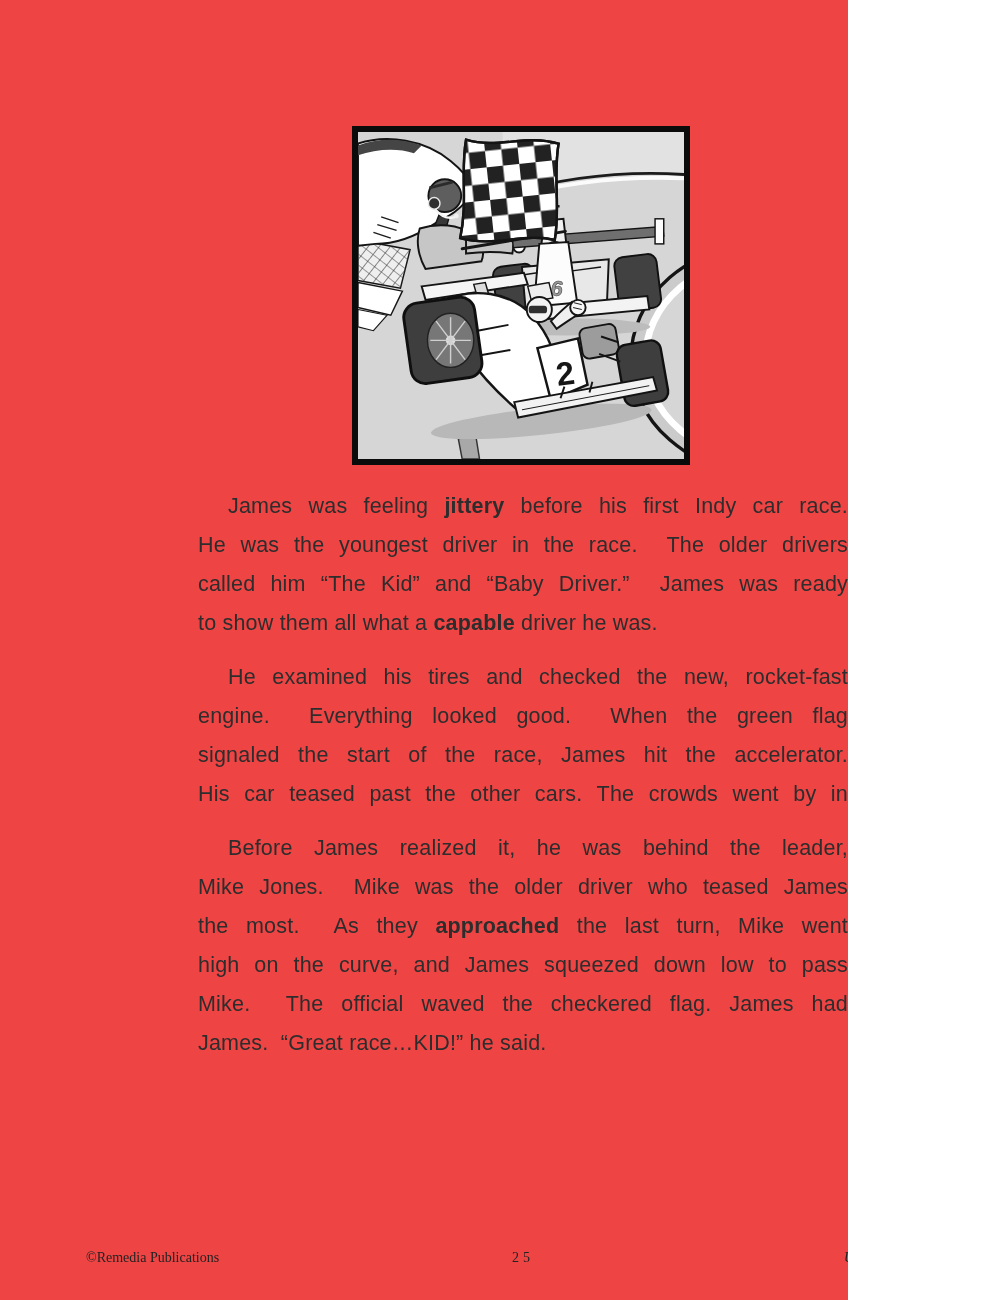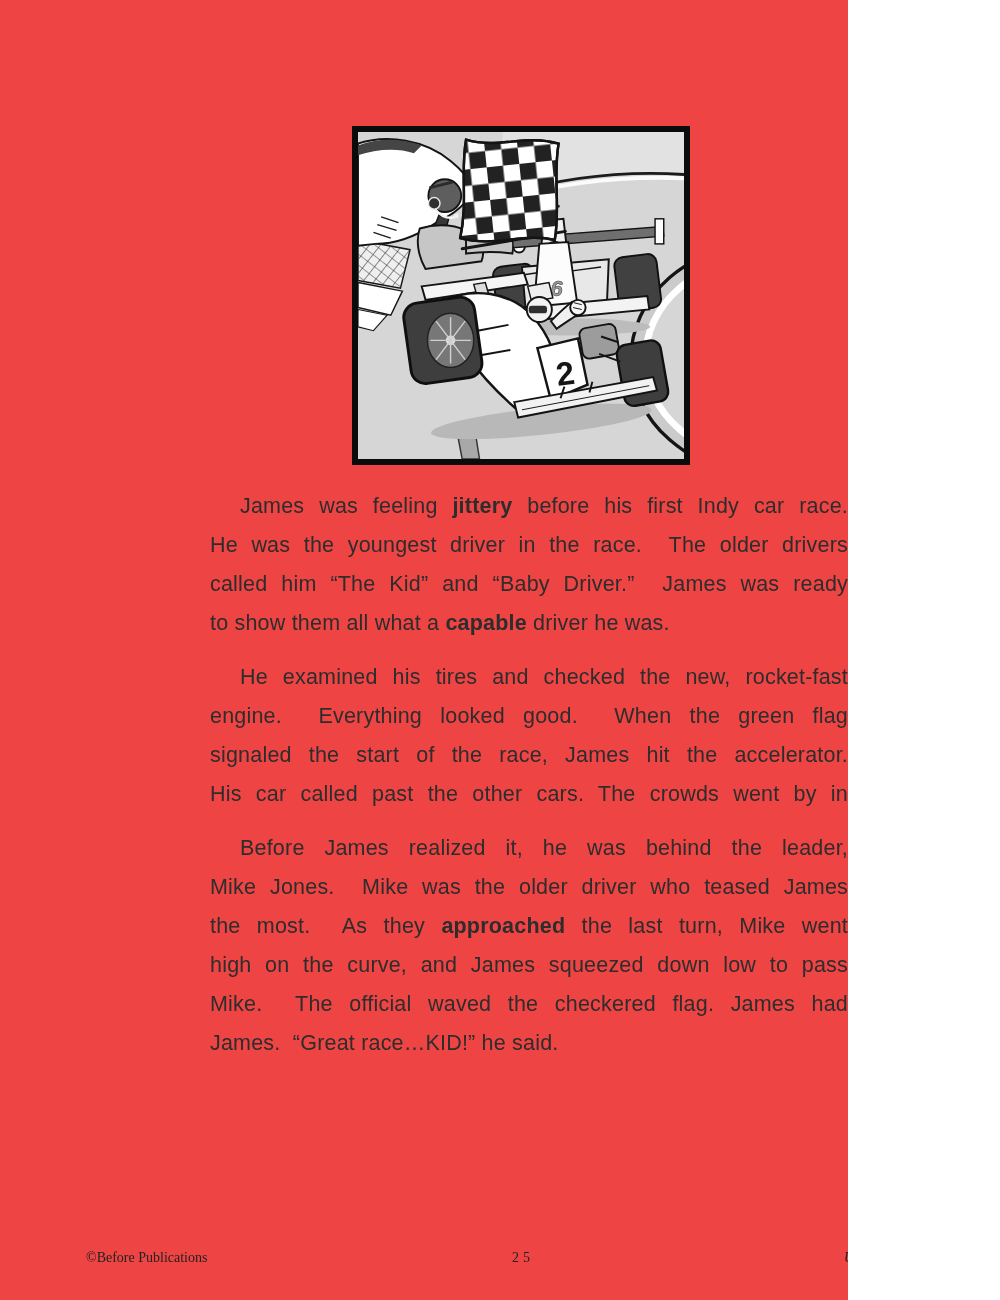--- a/index.html
+++ b/index.html
@@ -19,21 +19,21 @@
     position:absolute; left:352px; top:126px; width:338px; height:339px;
     margin:0; box-sizing:border-box; border:6px solid #0b0b0b; background:#d6d6d6;
   }
   .frame svg { display:block; width:100%; height:100%; }
   
   .story {
     position:absolute; left:198px; top:487px; width:650px;
     font-size:21.5px; line-height:39px; color:#2d2d2d; letter-spacing:.2px;
   }
   .para { margin:0 0 15px 0; }
-  .line { height:39px; white-space:nowrap;margin-left:12px; }
+  .line { height:39px; white-space:nowrap; }
   .line.just { text-align:justify; text-align-last:justify; }
   .line.first { text-indent:30px; }
   .line b { font-weight:700; }
   
   .footer {
     position:absolute; left:86px; top:1250px; width:874px;
     display:grid; grid-template-columns:1fr auto 1fr; align-items:baseline;
     font:14px "Liberation Serif", serif; color:#222222;
   }
   .footer .publisher { justify-self:start; }
@@ -172,31 +172,31 @@
     <div class="para">
         <div class="line just first">James was feeling <b>jittery</b> before his first Indy car race.</div>
         <div class="line just">He was the youngest driver in the race.&nbsp; The older drivers</div>
         <div class="line just">called him “The Kid” and “Baby Driver.”&nbsp; James was ready</div>
         <div class="line">to show them all what a <b>capable</b> driver he was.</div>
       </div>
     <div class="para">
         <div class="line just first">He examined his tires and checked the new, rocket-fast</div>
         <div class="line just">engine.&nbsp; Everything looked good.&nbsp; When the green flag</div>
         <div class="line just">signaled the start of the race, James hit the accelerator.</div>
-        <div class="line just">His car called past the other cars. The crowds went by in</div>
+        <div class="line just">His car teased past the other cars. The crowds went by in</div>
       </div>
     <div class="para">
         <div class="line just first">Before James realized it, he was behind the leader,</div>
         <div class="line just">Mike Jones.&nbsp; Mike was the older driver who teased James</div>
         <div class="line just">the most.&nbsp; As they <b>approached</b> the last turn, Mike went</div>
         <div class="line just">high on the curve, and James squeezed down low to pass</div>
         <div class="line just">Mike.&nbsp; The official waved the checkered flag. James had</div>
         <div class="line">James.&nbsp; “Great race…KID!” he said.</div>
       </div>
   </main>
 
   <footer class="footer">
-    <span class="publisher">©Before Publications</span>
+    <span class="publisher">©Remedia Publications</span>
     <span class="pageno">25</span>
     <span class="book">Using Context Clues</span>
   </footer>
 
 </div>
 
 </body></html>

